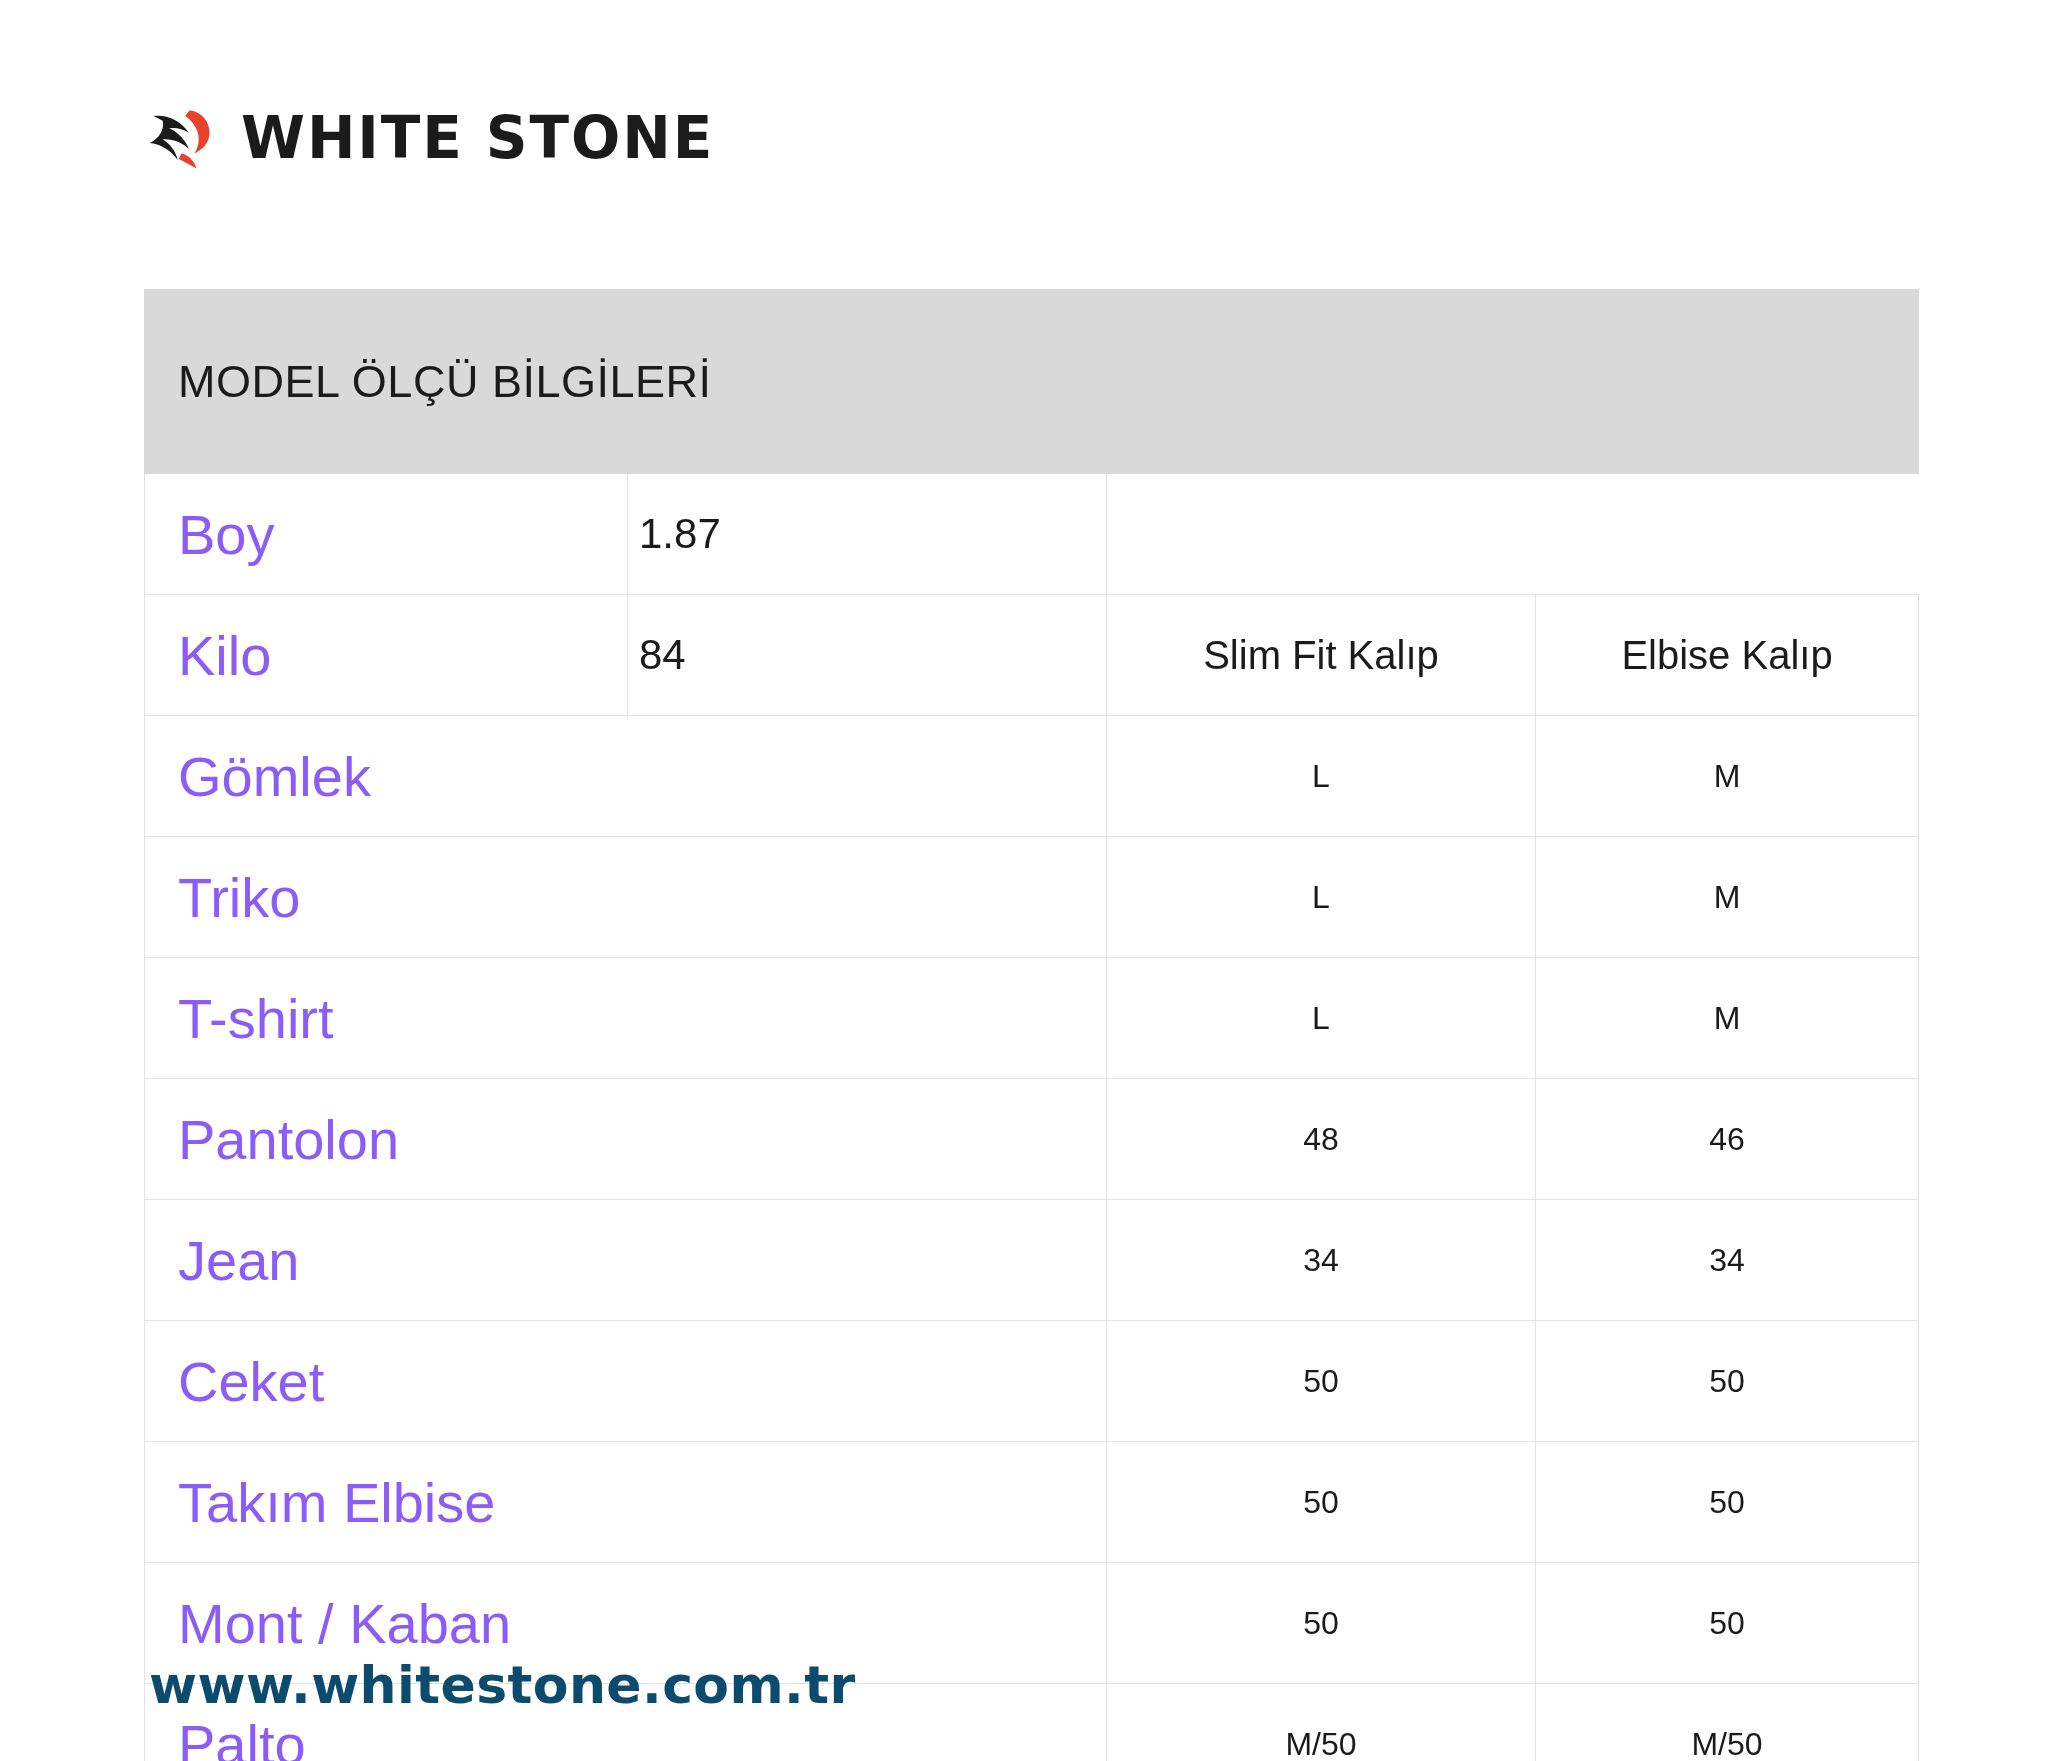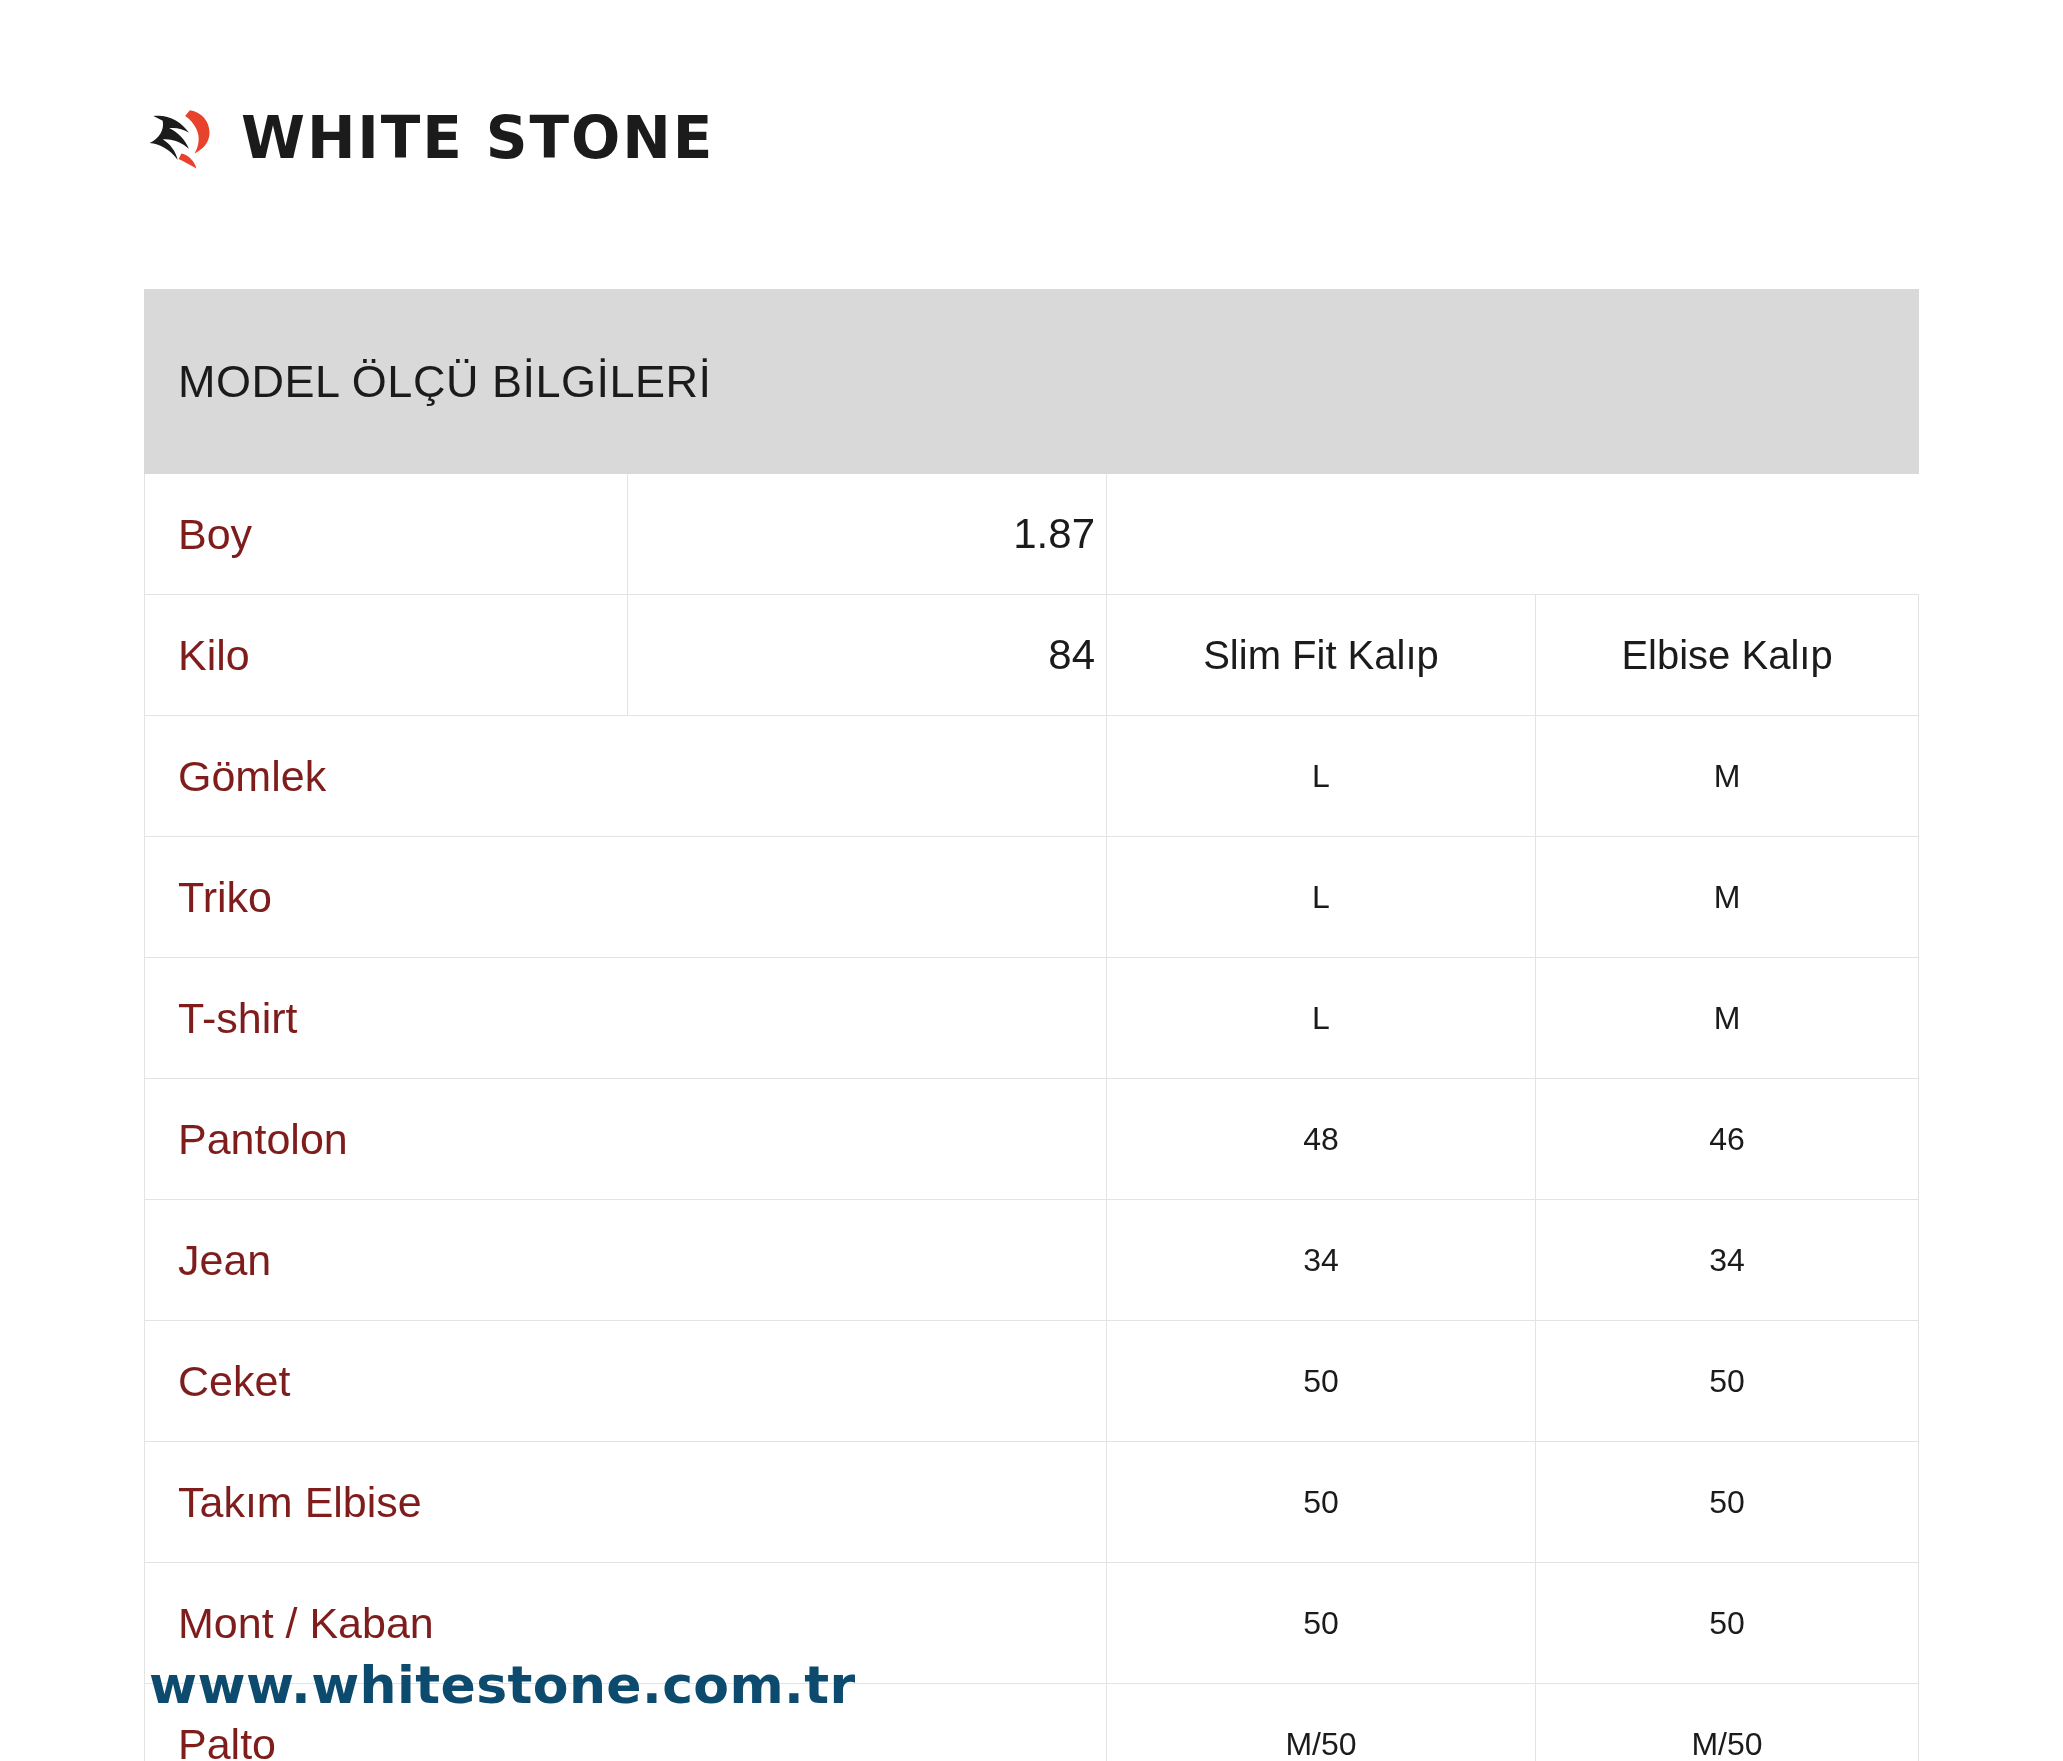--- a/index.html
+++ b/index.html
@@ -80,29 +80,29 @@
   }
 
   .col-label   { width: 483px; }
   .col-value   { width: 479px; }
   .col-slim    { width: 429px; }
   .col-regular { width: 383px; }
 
   .row-h { height: 121px; }
 
   .label-cell {
-    font-size: 43px;
+    font-size: 56px;
     font-weight: 400;
     padding-left: 33px !important;
-    color: #7f1d1d;
+    color: #8b5cf6;
     white-space: nowrap;
   }
   .value-cell {
     font-size: 42px;
-    text-align: right;
+    text-align: left;
     color: #1b1b1b;
   }
   .fit-head {
     font-size: 40px;
     text-align: center;
     font-weight: 400;
     color: #1b1b1b;
     white-space: nowrap;
     border-radius: 7px;
   }

